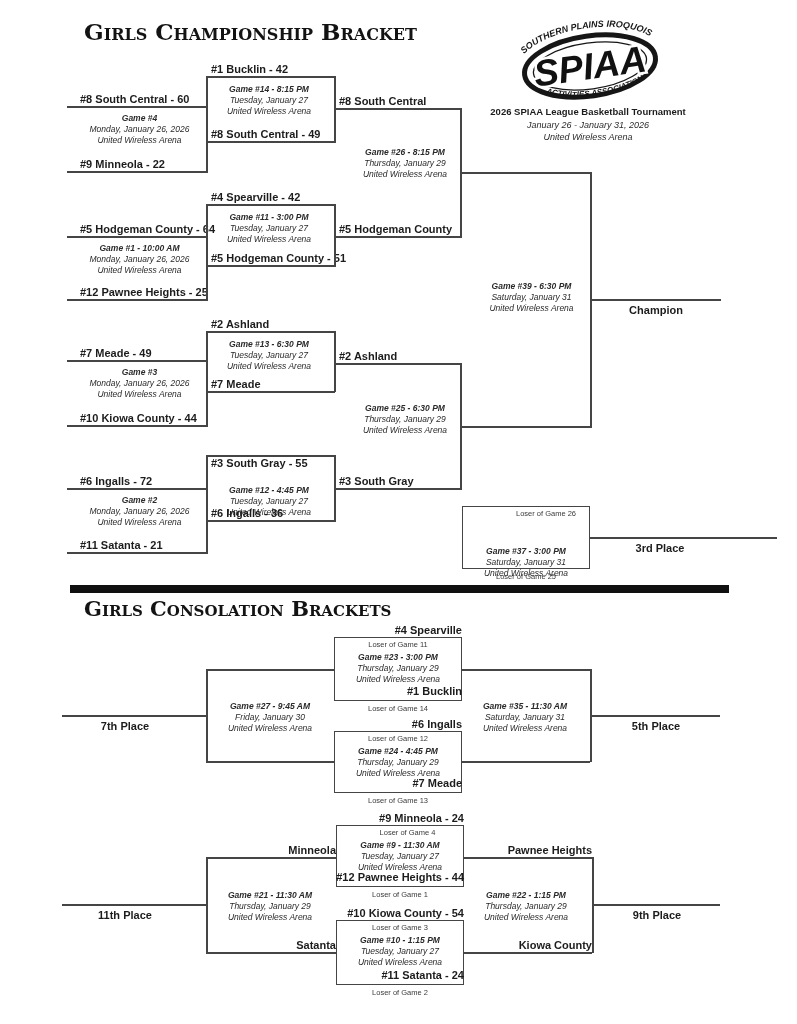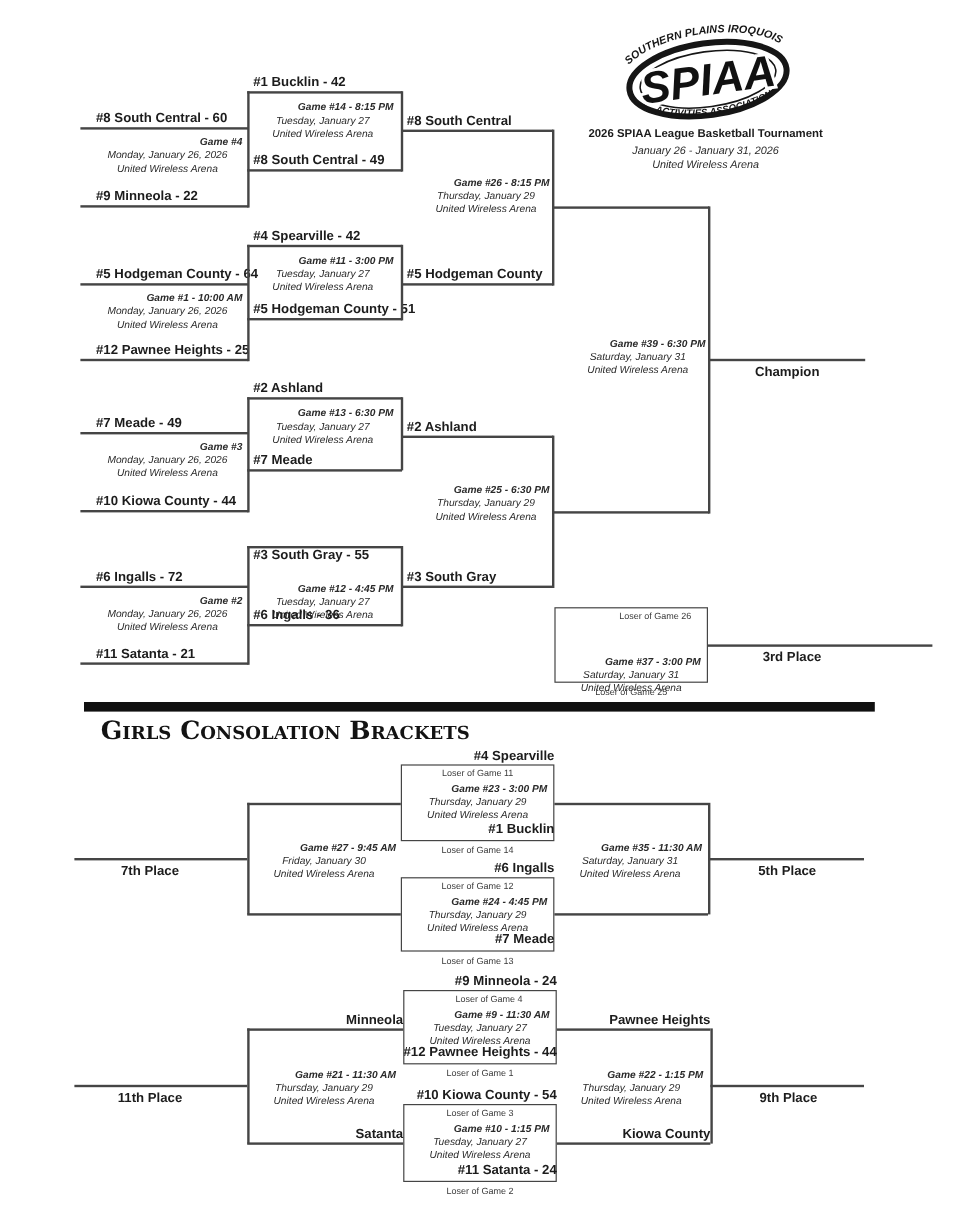--- a/index.html
+++ b/index.html
@@ -4,35 +4,36 @@
 <style>
   html,body{margin:0;padding:0;background:#fff;}
   #sheet{position:relative;width:797px;height:1024px;background:#fff;overflow:hidden;
          font-family:"Liberation Sans",sans-serif;color:#1c1c1c;}
   .hl{position:absolute;height:1.5px;background:#454545;}
   .vl{position:absolute;width:1.5px;background:#454545;}
   .bx{position:absolute;border:1.5px solid #454545;box-sizing:border-box;background:#fff;}
   .team{position:absolute;font-weight:bold;font-size:11px;white-space:nowrap;color:#1c1c1c;}
   .ctr{text-align:right;white-space:nowrap;}
   .ginfo{position:absolute;font-size:8.5px;font-style:italic;color:#2a2a2a;text-align:center;line-height:1.32;}
-  .ginfo .gt{font-weight:bold;text-align:right;}
+  .ginfo .gt{font-weight:bold;}
   .note{position:absolute;font-size:7.5px;color:#3a3a3a;text-align:center;white-space:nowrap;}
   .place{position:absolute;font-weight:bold;font-size:11px;text-align:center;white-space:nowrap;}
   .title{position:absolute;font-family:"DejaVu Serif",serif;font-weight:bold;
          font-variant:small-caps;color:#131313;letter-spacing:0px;white-space:nowrap;}
   .evt{position:absolute;text-align:center;line-height:1.35;}
   .evt .t1{font-weight:bold;font-size:9.5px;}
   .evt .t2{font-style:italic;font-size:9px;color:#2a2a2a;}
   .divider{position:absolute;background:#101010;}
 </style>
 </head>
 <body>
 
 <div id="sheet">
 
+  <div class="title" style="left:84px;top:18px;font-size:23px;">Girls Championship Bracket</div>
 
   <svg style="position:absolute;left:498px;top:14px;" width="184" height="98" viewBox="0 0 184 98">
     <g transform="rotate(-8 92 52)">
       <ellipse cx="92" cy="52" rx="66" ry="30" fill="none" stroke="#161616" stroke-width="5"></ellipse>
       <ellipse cx="92" cy="52" rx="57" ry="23" fill="none" stroke="#161616" stroke-width="1.3"></ellipse>
       <path id="arcTop" d="M 20 46 A 72 32 0 0 1 164 46" fill="none"></path>
       <path id="arcBot" d="M 30 64 A 70 30 0 0 0 158 64" fill="none"></path>
       <text font-size="9" font-weight="bold" font-style="italic" fill="#161616" font-family="Liberation Sans,sans-serif">
         <textPath href="#arcTop" startOffset="50%" text-anchor="middle">SOUTHERN PLAINS IROQUOIS</textPath>
       </text>

